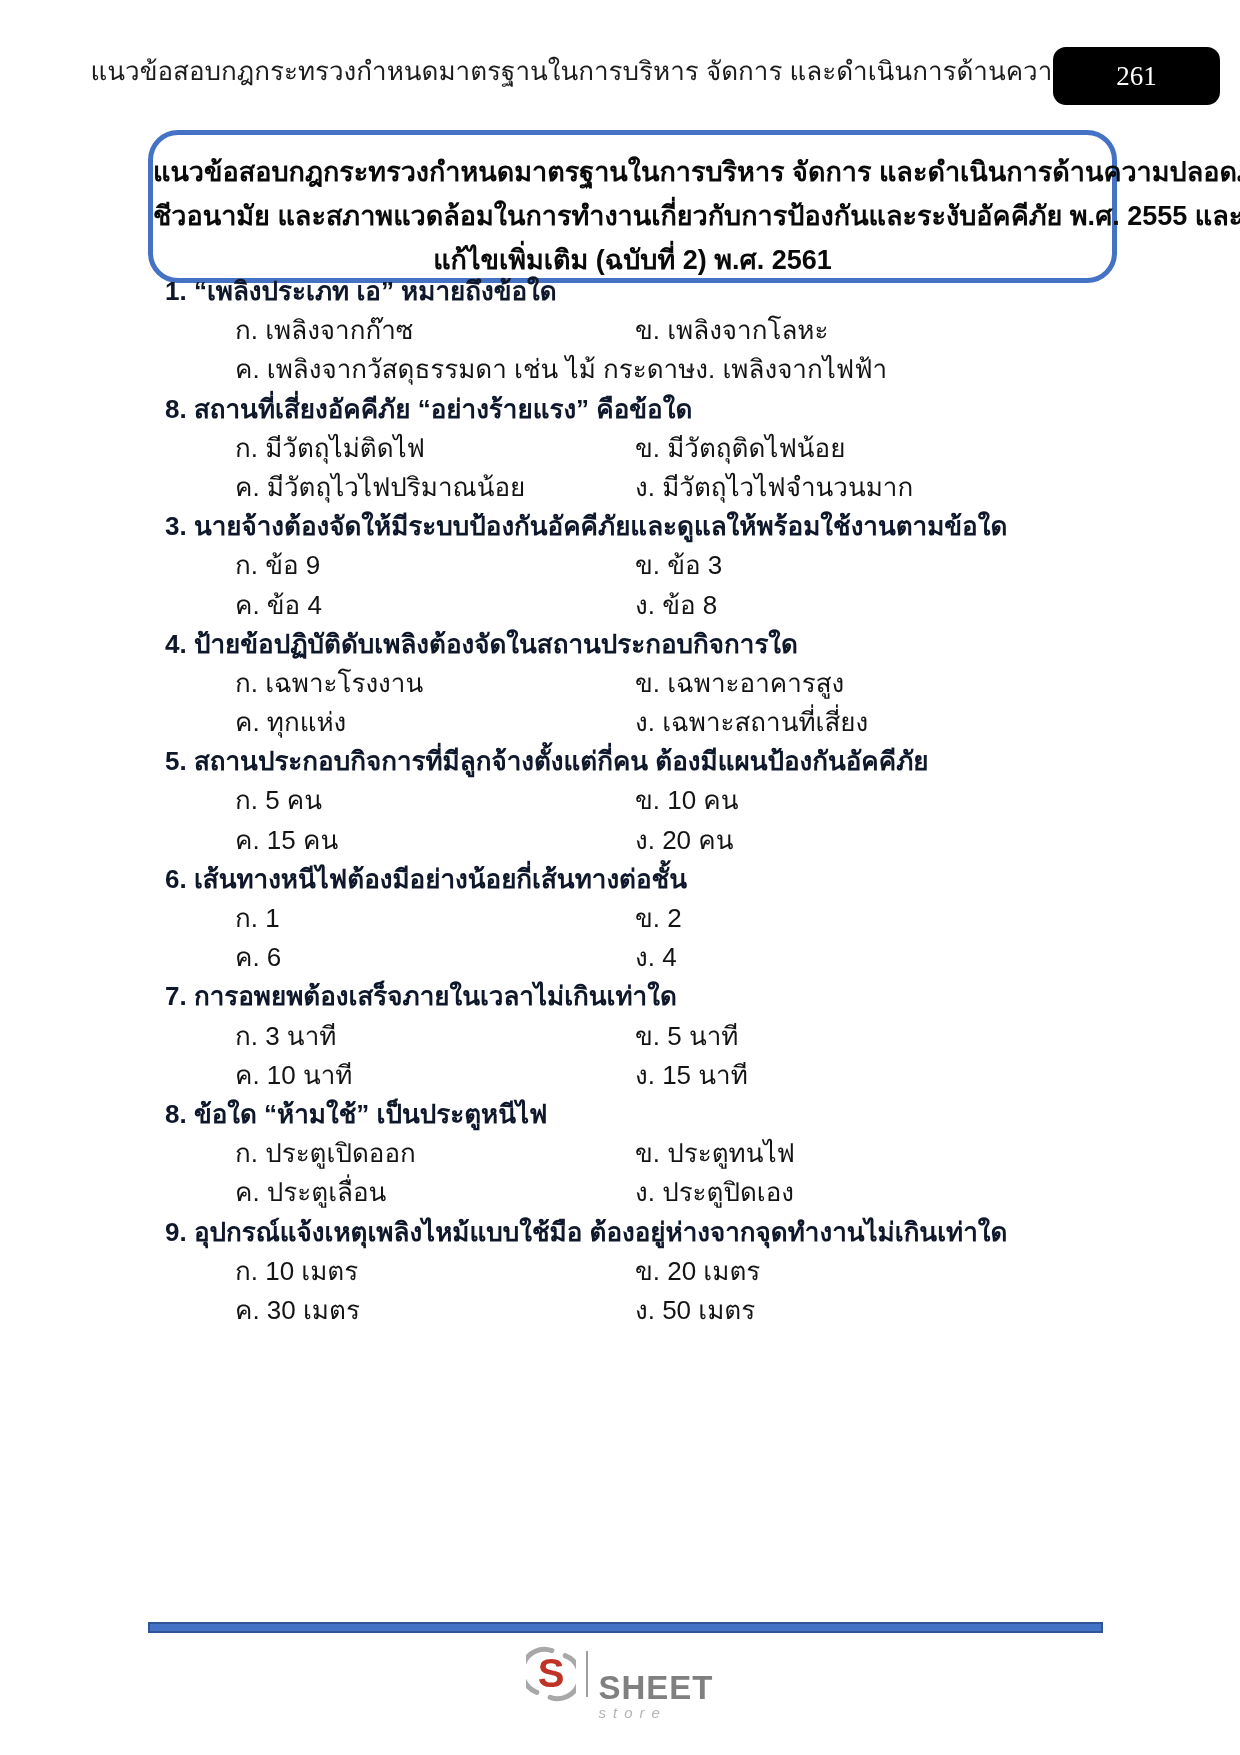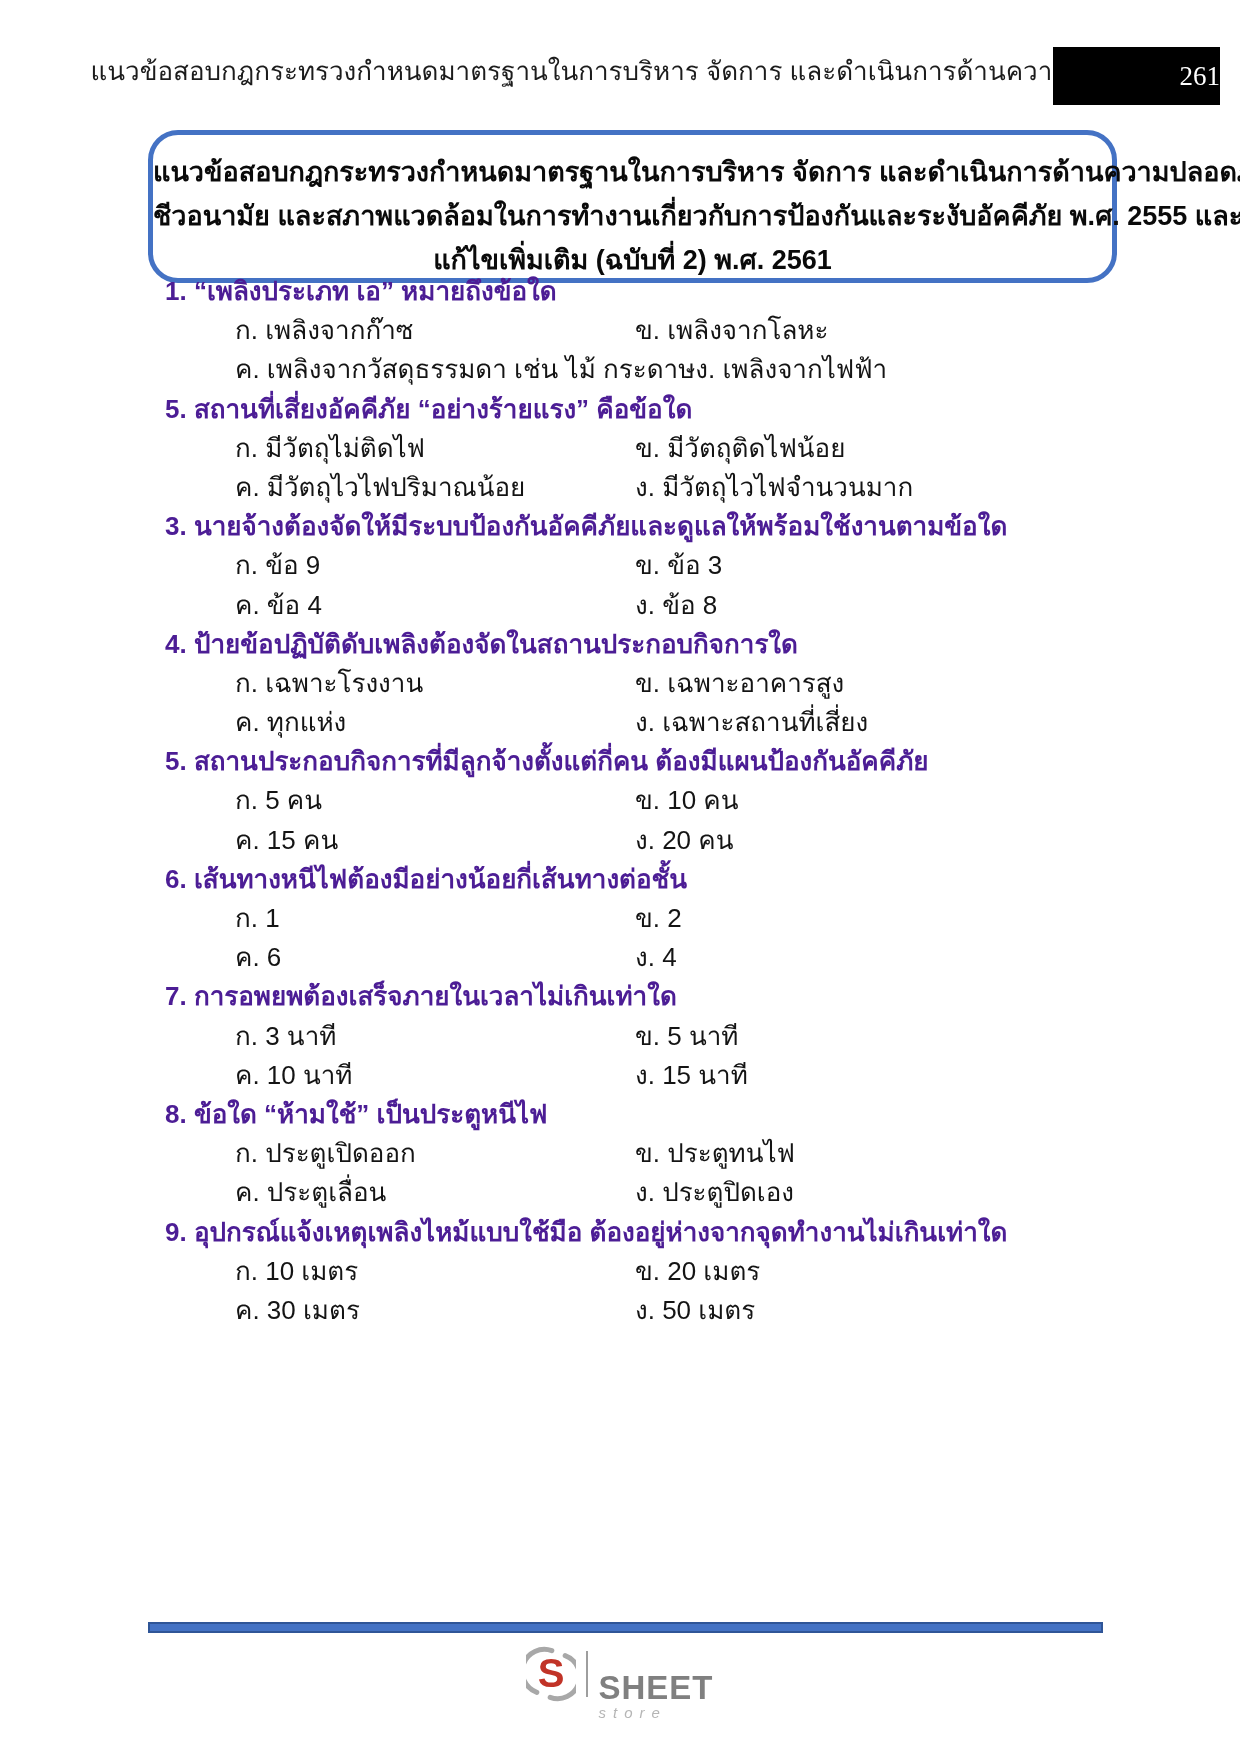--- a/index.html
+++ b/index.html
@@ -10,40 +10,40 @@
     overflow:hidden; margin:0 auto;
   }
 
   
   .header-text {
     position:absolute; top:50px; left:0; width:1160px;
     text-align:center; font-size:26px; color:#1c1c1c; white-space:nowrap;
   }
   .page-number-box {
     position:absolute; left:1053px; top:47px; width:167px; height:58px;
-    background:#000000; color:#ffffff; text-align:right;
-    font-family:"Liberation Serif", serif; font-size:27px; line-height:58px;
+    background:#000000; color:#ffffff; text-align:center;
+    font-family:"Liberation Serif", serif; font-size:27px; line-height:58px;border-radius:13px;
   }
 
   
   .title-box {
     position:absolute; left:148px; top:130px; width:969px; height:153px;
     border:5px solid #4472C4; border-radius:30px; background:#ffffff;
     padding-top:15px;
   }
   .title-line {
     text-align:center; font-size:27px; font-weight:bold; line-height:44px;
     color:#0a0a0a; white-space:nowrap;
   }
 
   
   .questions { position:absolute; left:165px; top:272px; width:950px; }
   .q-text {
     font-size:26px; font-weight:bold; line-height:39.2px; height:39.2px;
-    white-space:nowrap; color:#4c1d95;
+    white-space:nowrap; color:#0f172a;
   }
   .opt-row { display:flex; padding-left:70px; }
   .opt {
     font-size:26px; line-height:39.2px; height:39.2px; white-space:nowrap;
     color:#141414;
   }
   .opt.a { flex:0 0 400px; }
   .opt.b { flex:1; }
 
   
@@ -88,21 +88,21 @@
         <div class="opt a">ก. เพลิงจากก๊าซ</div>
         <div class="opt b">ข. เพลิงจากโลหะ</div>
       </div>
       <div class="opt-row">
         <div class="opt a">ค. เพลิงจากวัสดุธรรมดา เช่น ไม้ กระดาษ</div>
         <div class="opt b">ง. เพลิงจากไฟฟ้า</div>
       </div>
     </div>
 
     <div class="question">
-      <div class="q-text">5. สถานที่เสี่ยงอัคคีภัย “อย่างร้ายแรง” คือข้อใด</div>
+      <div class="q-text">8. สถานที่เสี่ยงอัคคีภัย “อย่างร้ายแรง” คือข้อใด</div>
       <div class="opt-row">
         <div class="opt a">ก. มีวัตถุไม่ติดไฟ</div>
         <div class="opt b">ข. มีวัตถุติดไฟน้อย</div>
       </div>
       <div class="opt-row">
         <div class="opt a">ค. มีวัตถุไวไฟปริมาณน้อย</div>
         <div class="opt b">ง. มีวัตถุไวไฟจำนวนมาก</div>
       </div>
     </div>
 

